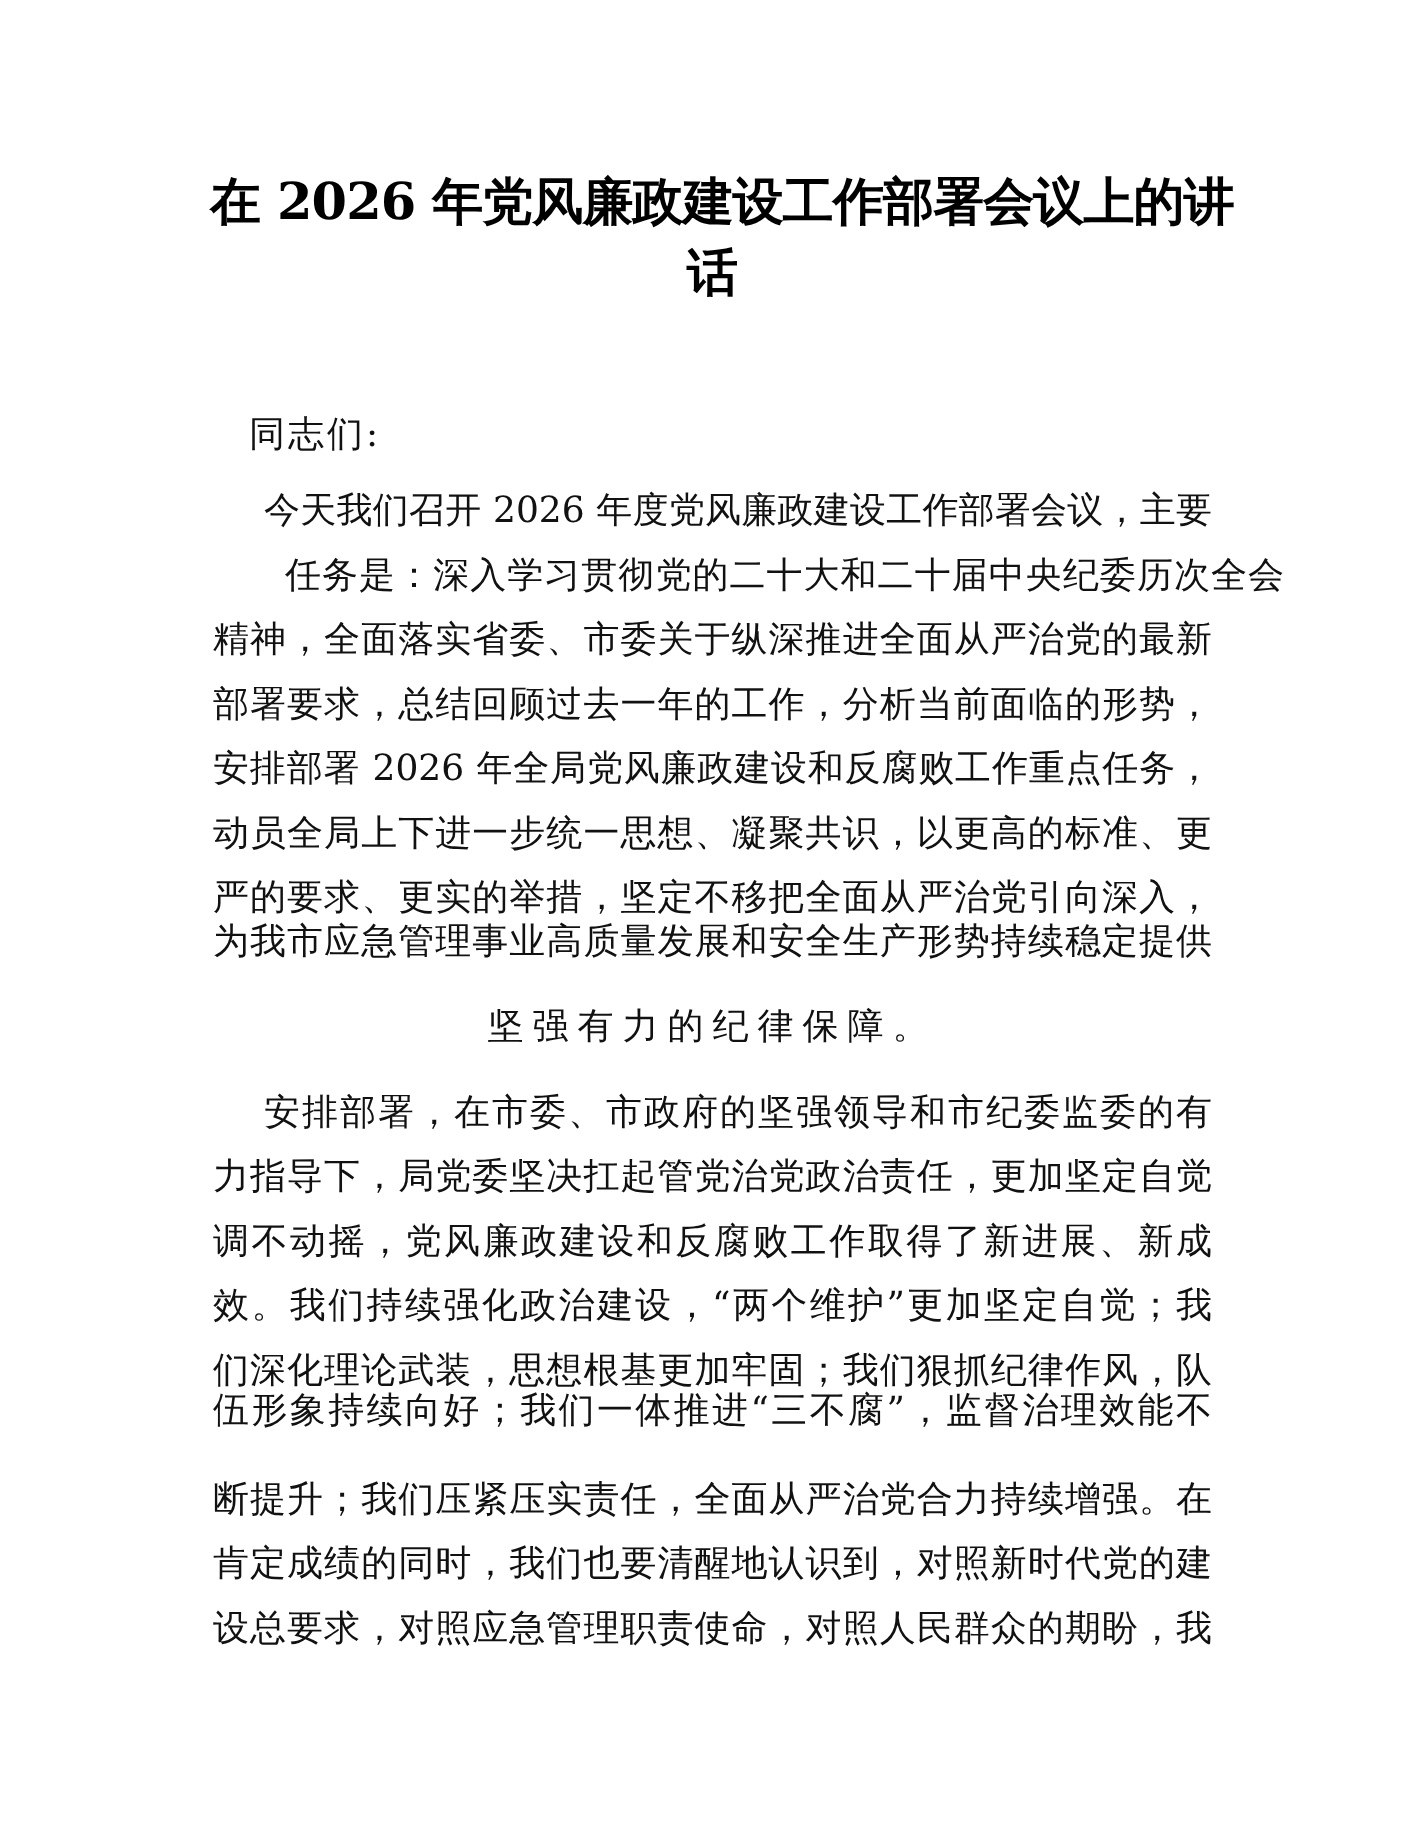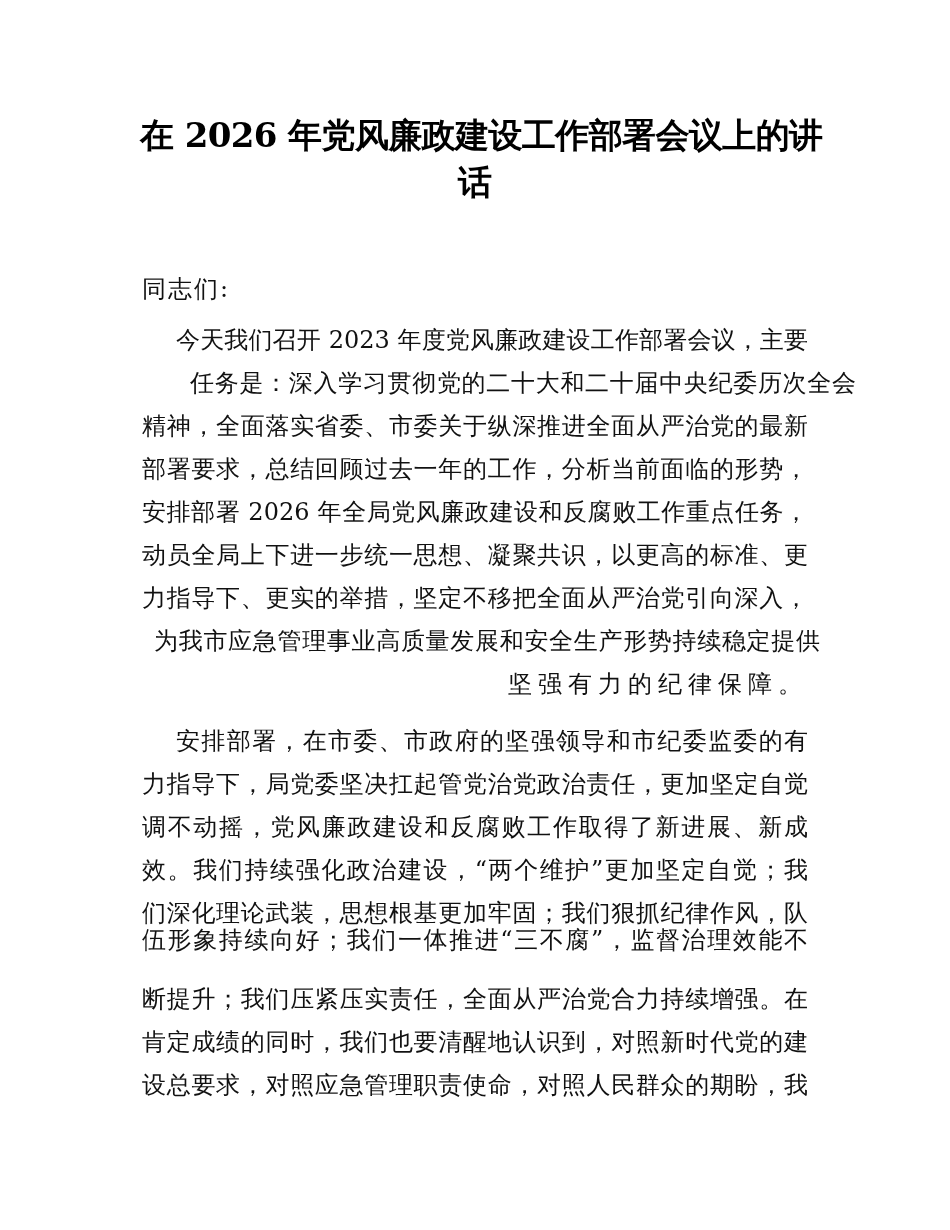--- a/index.html
+++ b/index.html
@@ -48,50 +48,50 @@
       color: #111111;
       white-space: nowrap;
       overflow: visible;
       margin: 0;
     }
     .body-line.full {
       text-align: justify;
       text-align-last: justify;
     }
     .body-line.last {
-      text-align: right;
+      text-align: center;
       letter-spacing: 6px;
     }
     .body-line.indent {
       left: 176px;
       width: 632px;
     }
     .salutation {
       letter-spacing: 2px;
     }
   </style>
 </head>
 <body>
 
 <div class="page">
 
   <h1 class="title title-line-1">在 2026 年党风廉政建设工作部署会议上的讲</h1>
   <h1 class="title title-line-2">话</h1>
 
-  <p class="body-line salutation" style="top:274px;">同志们:</p>
+  <p class="body-line salutation" style="top:274px;margin-left:24px;">同志们:</p>
 
   <div>
-    <p class="body-line full indent" style="top:325px;">今天我们召开 2023 年度党风廉政建设工作部署会议，主要</p>
+    <p class="body-line full indent" style="top:325px;">今天我们召开 2026 年度党风廉政建设工作部署会议，主要</p>
     <p class="body-line full" style="top:368px;margin-left:48px;">任务是：深入学习贯彻党的二十大和二十届中央纪委历次全会</p>
     <p class="body-line full" style="top:411px;">精神，全面落实省委、市委关于纵深推进全面从严治党的最新</p>
     <p class="body-line full" style="top:454px;">部署要求，总结回顾过去一年的工作，分析当前面临的形势，</p>
     <p class="body-line full" style="top:497px;">安排部署 2026 年全局党风廉政建设和反腐败工作重点任务，</p>
     <p class="body-line full" style="top:540px;">动员全局上下进一步统一思想、凝聚共识，以更高的标准、更</p>
-    <p class="body-line full" style="top:583px;">力指导下、更实的举措，坚定不移把全面从严治党引向深入，</p>
-    <p class="body-line full" style="top:626px;margin-left:12px;">为我市应急管理事业高质量发展和安全生产形势持续稳定提供</p>
+    <p class="body-line full" style="top:583px;">严的要求、更实的举措，坚定不移把全面从严治党引向深入，</p>
+    <p class="body-line full" style="top:612px;">为我市应急管理事业高质量发展和安全生产形势持续稳定提供</p>
     <p class="body-line last" style="top:669px;">坚强有力的纪律保障。</p>
   </div>
 
   <div>
     <p class="body-line full indent" style="top:726px;">安排部署，在市委、市政府的坚强领导和市纪委监委的有</p>
     <p class="body-line full" style="top:769px;">力指导下，局党委坚决扛起管党治党政治责任，更加坚定自觉</p>
     <p class="body-line full" style="top:812px;">调不动摇，党风廉政建设和反腐败工作取得了新进展、新成</p>
     <p class="body-line full" style="top:855px;">效。我们持续强化政治建设，“两个维护”更加坚定自觉；我</p>
     <p class="body-line full" style="top:898px;">们深化理论武装，思想根基更加牢固；我们狠抓纪律作风，队</p>
     <p class="body-line full" style="top:925px;">伍形象持续向好；我们一体推进“三不腐”，监督治理效能不</p>

